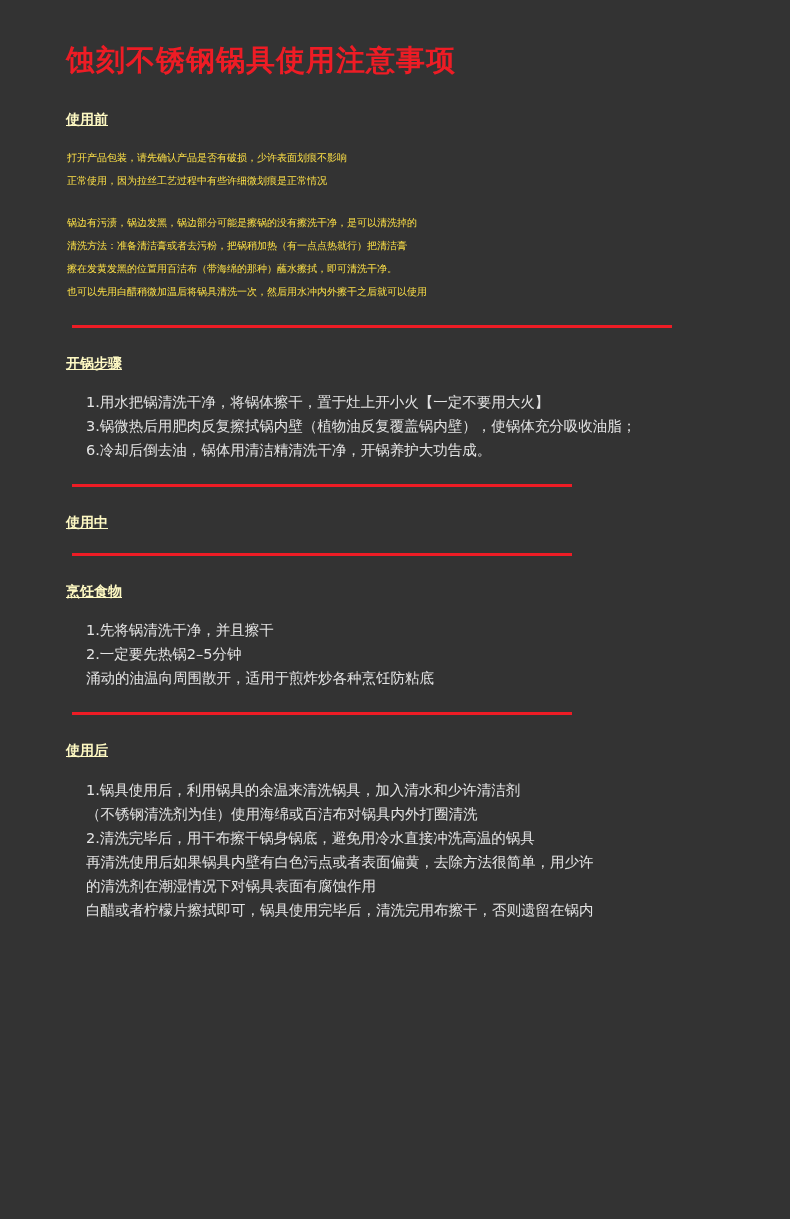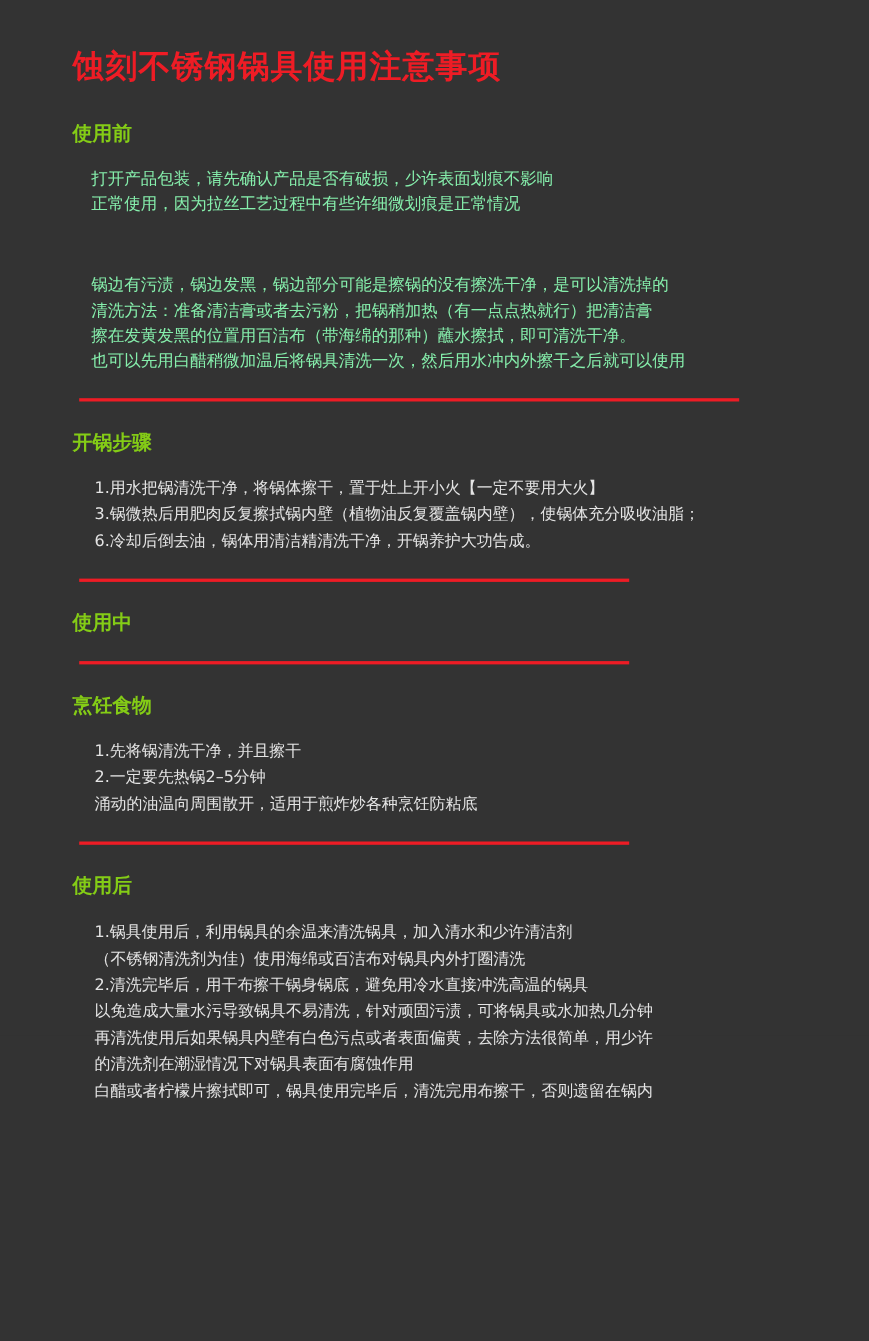--- a/index.html
+++ b/index.html
@@ -27,31 +27,32 @@
     font-size: 29px;
     font-weight: bold;
     letter-spacing: 1px;
     line-height: 1.3;
     margin: 0 0 30px 0;
   }
   .section {
     margin-bottom: 0;
   }
   .section-title {
-    color: #84cc16;
-    font-size: 18px;
+    color: #fef9c3;
+    font-size: 14px;
     font-weight: bold;
     margin: 0 0 18px 0;
     line-height: 1.3;
+    text-decoration: underline;
   }
   .para {
-    font-size: 15px;
+    font-size: 10px;
     line-height: 23px;
-    color: #86efac;
-    margin: 17px;
+    color: #fde047;
+    margin: 1px;
     white-space: pre-wrap;
   }
   .para-gap {
     height: 17px;
   }
   .rule {
     height: 3px;
     background: #ee1c25;
     border: 0;
     margin: 22px 0 26px 6px;
@@ -115,20 +116,19 @@
     </ul>
     <hr class="rule w4">
   </div>
 
   <div class="section">
     <h2 class="section-title">使用后</h2>
     <ul class="list">
       <li>1.锅具使用后，利用锅具的余温来清洗锅具，加入清水和少许清洁剂</li>
       <li>（不锈钢清洗剂为佳）使用海绵或百洁布对锅具内外打圈清洗</li>
       <li>2.清洗完毕后，用干布擦干锅身锅底，避免用冷水直接冲洗高温的锅具</li>
-      <li>以免造成大量水污导致锅具不易清洗，针对顽固污渍，可将锅具或水加热几分钟</li>
       <li>再清洗使用后如果锅具内壁有白色污点或者表面偏黄，去除方法很简单，用少许</li>
       <li>的清洗剂在潮湿情况下对锅具表面有腐蚀作用</li>
       <li>白醋或者柠檬片擦拭即可，锅具使用完毕后，清洗完用布擦干，否则遗留在锅内</li>
     </ul>
   </div>
 
 </div>
 
 </body></html>

